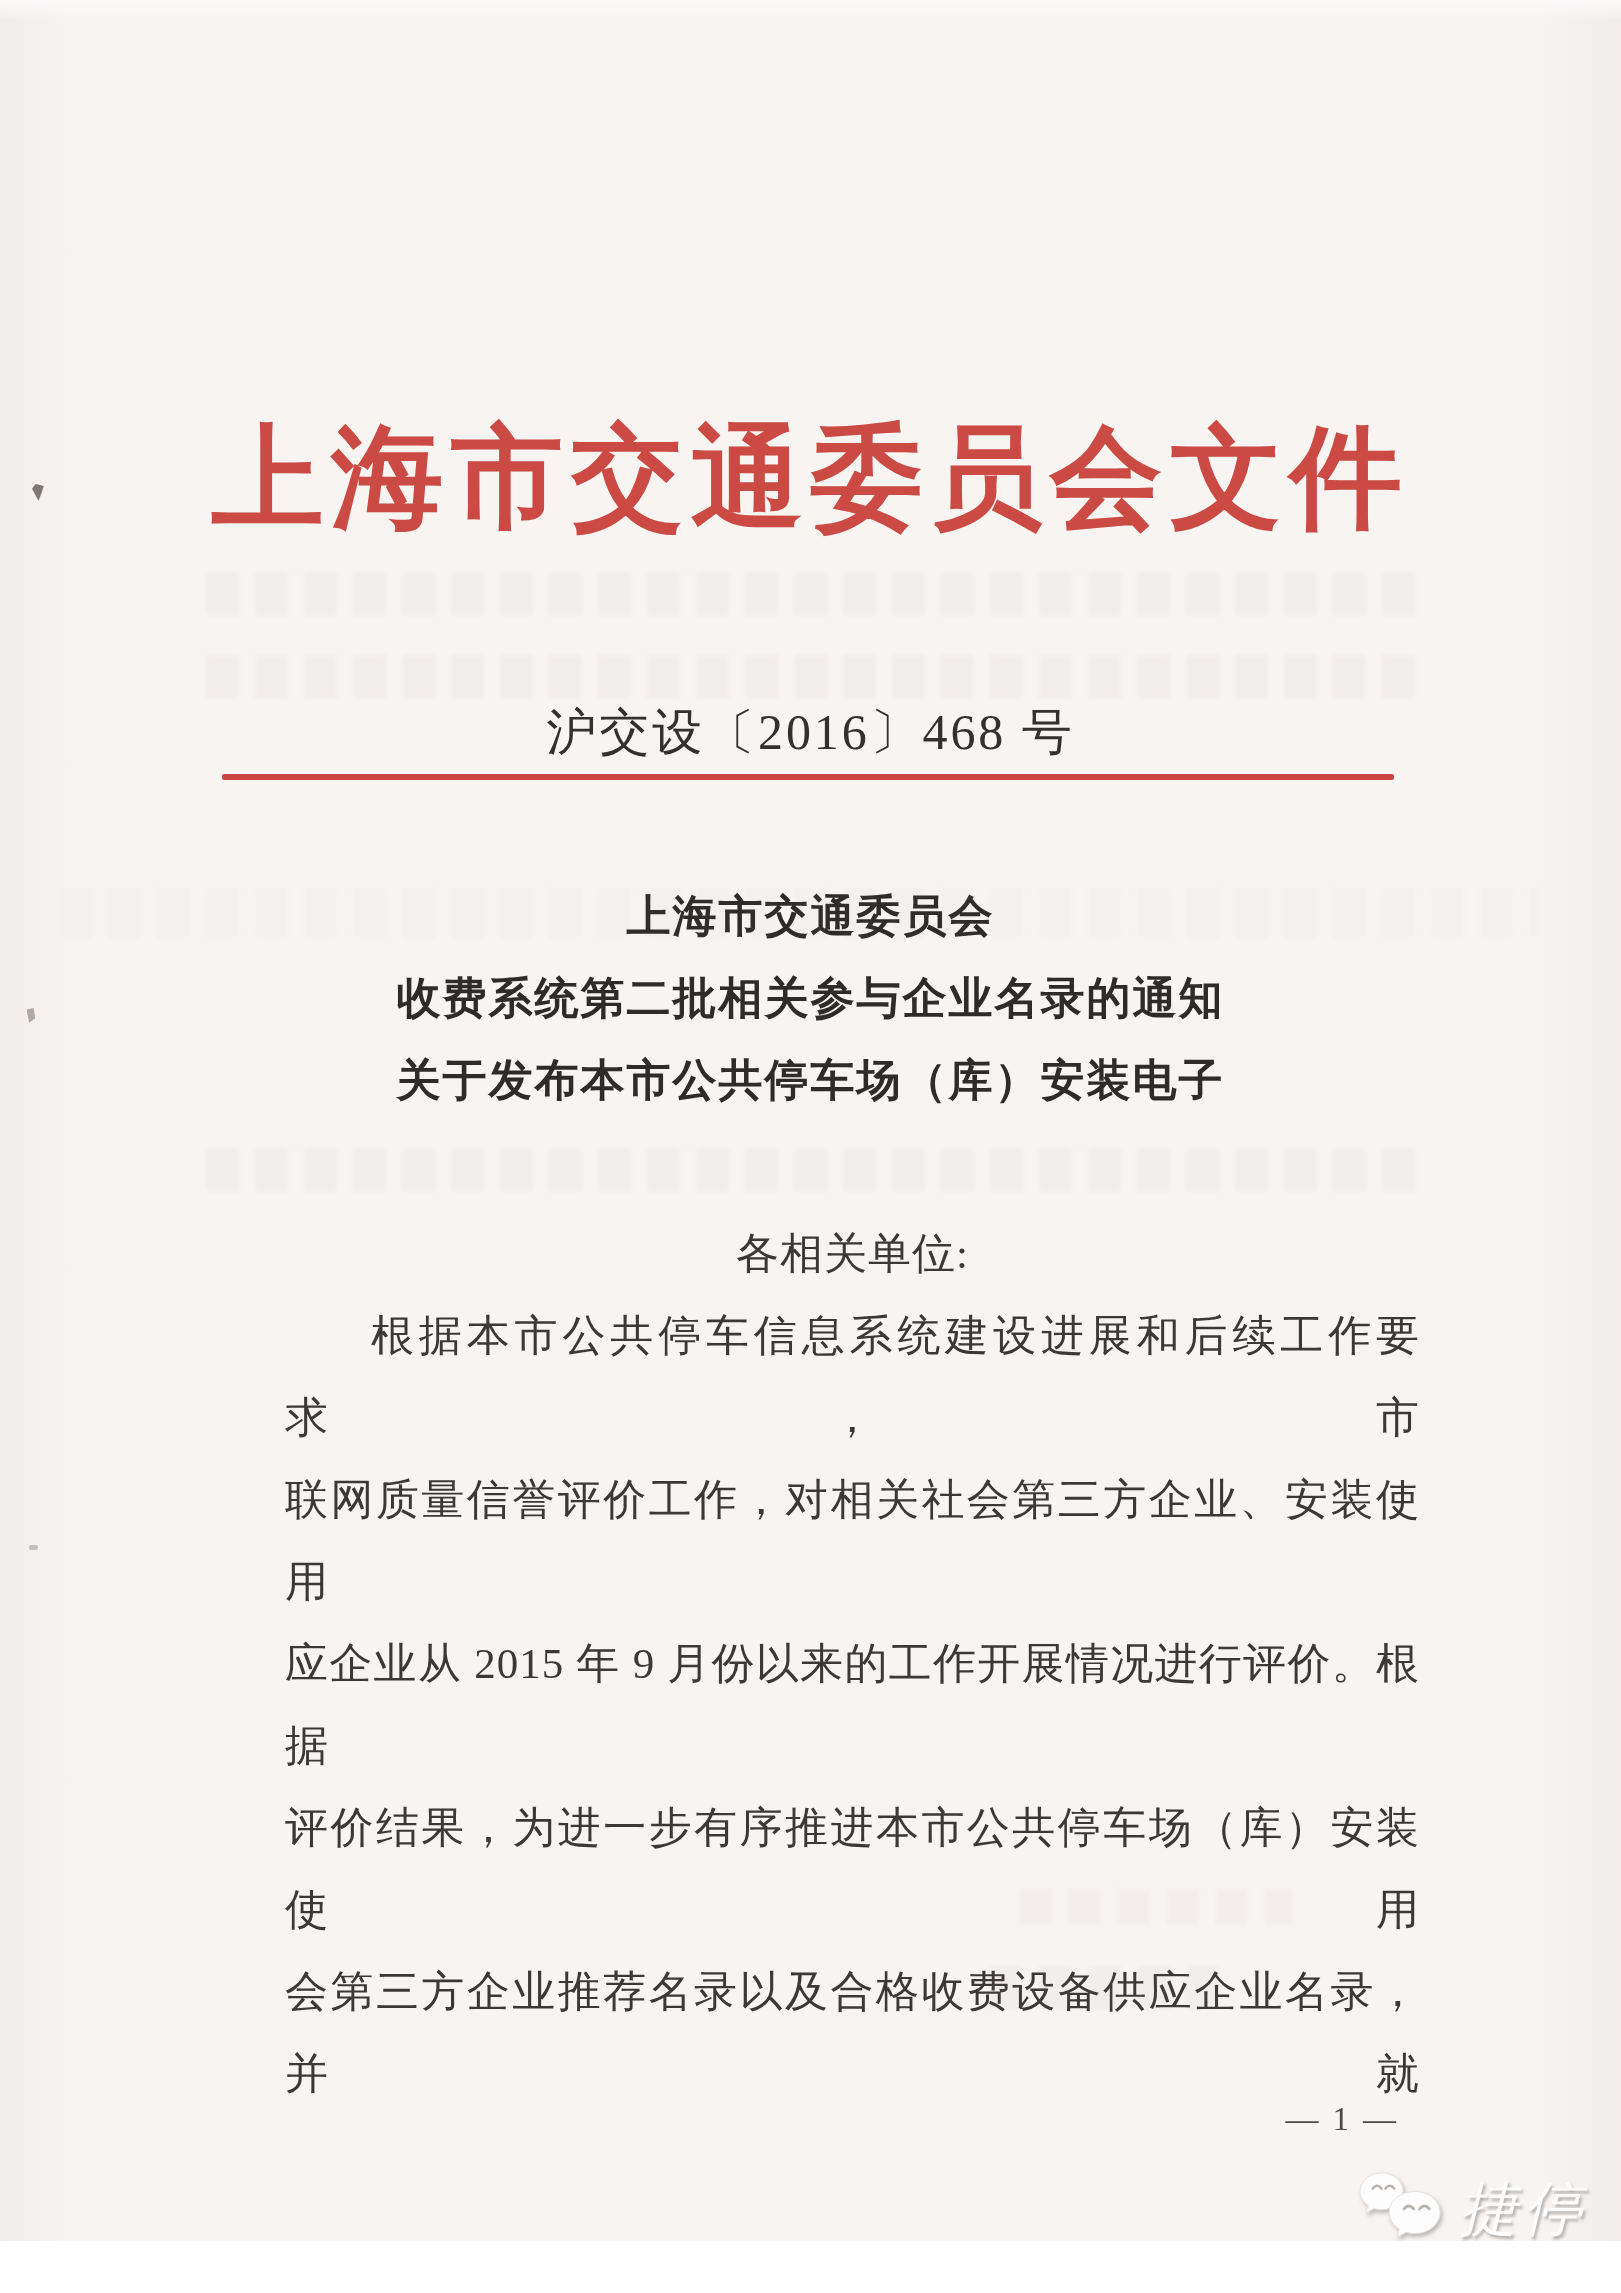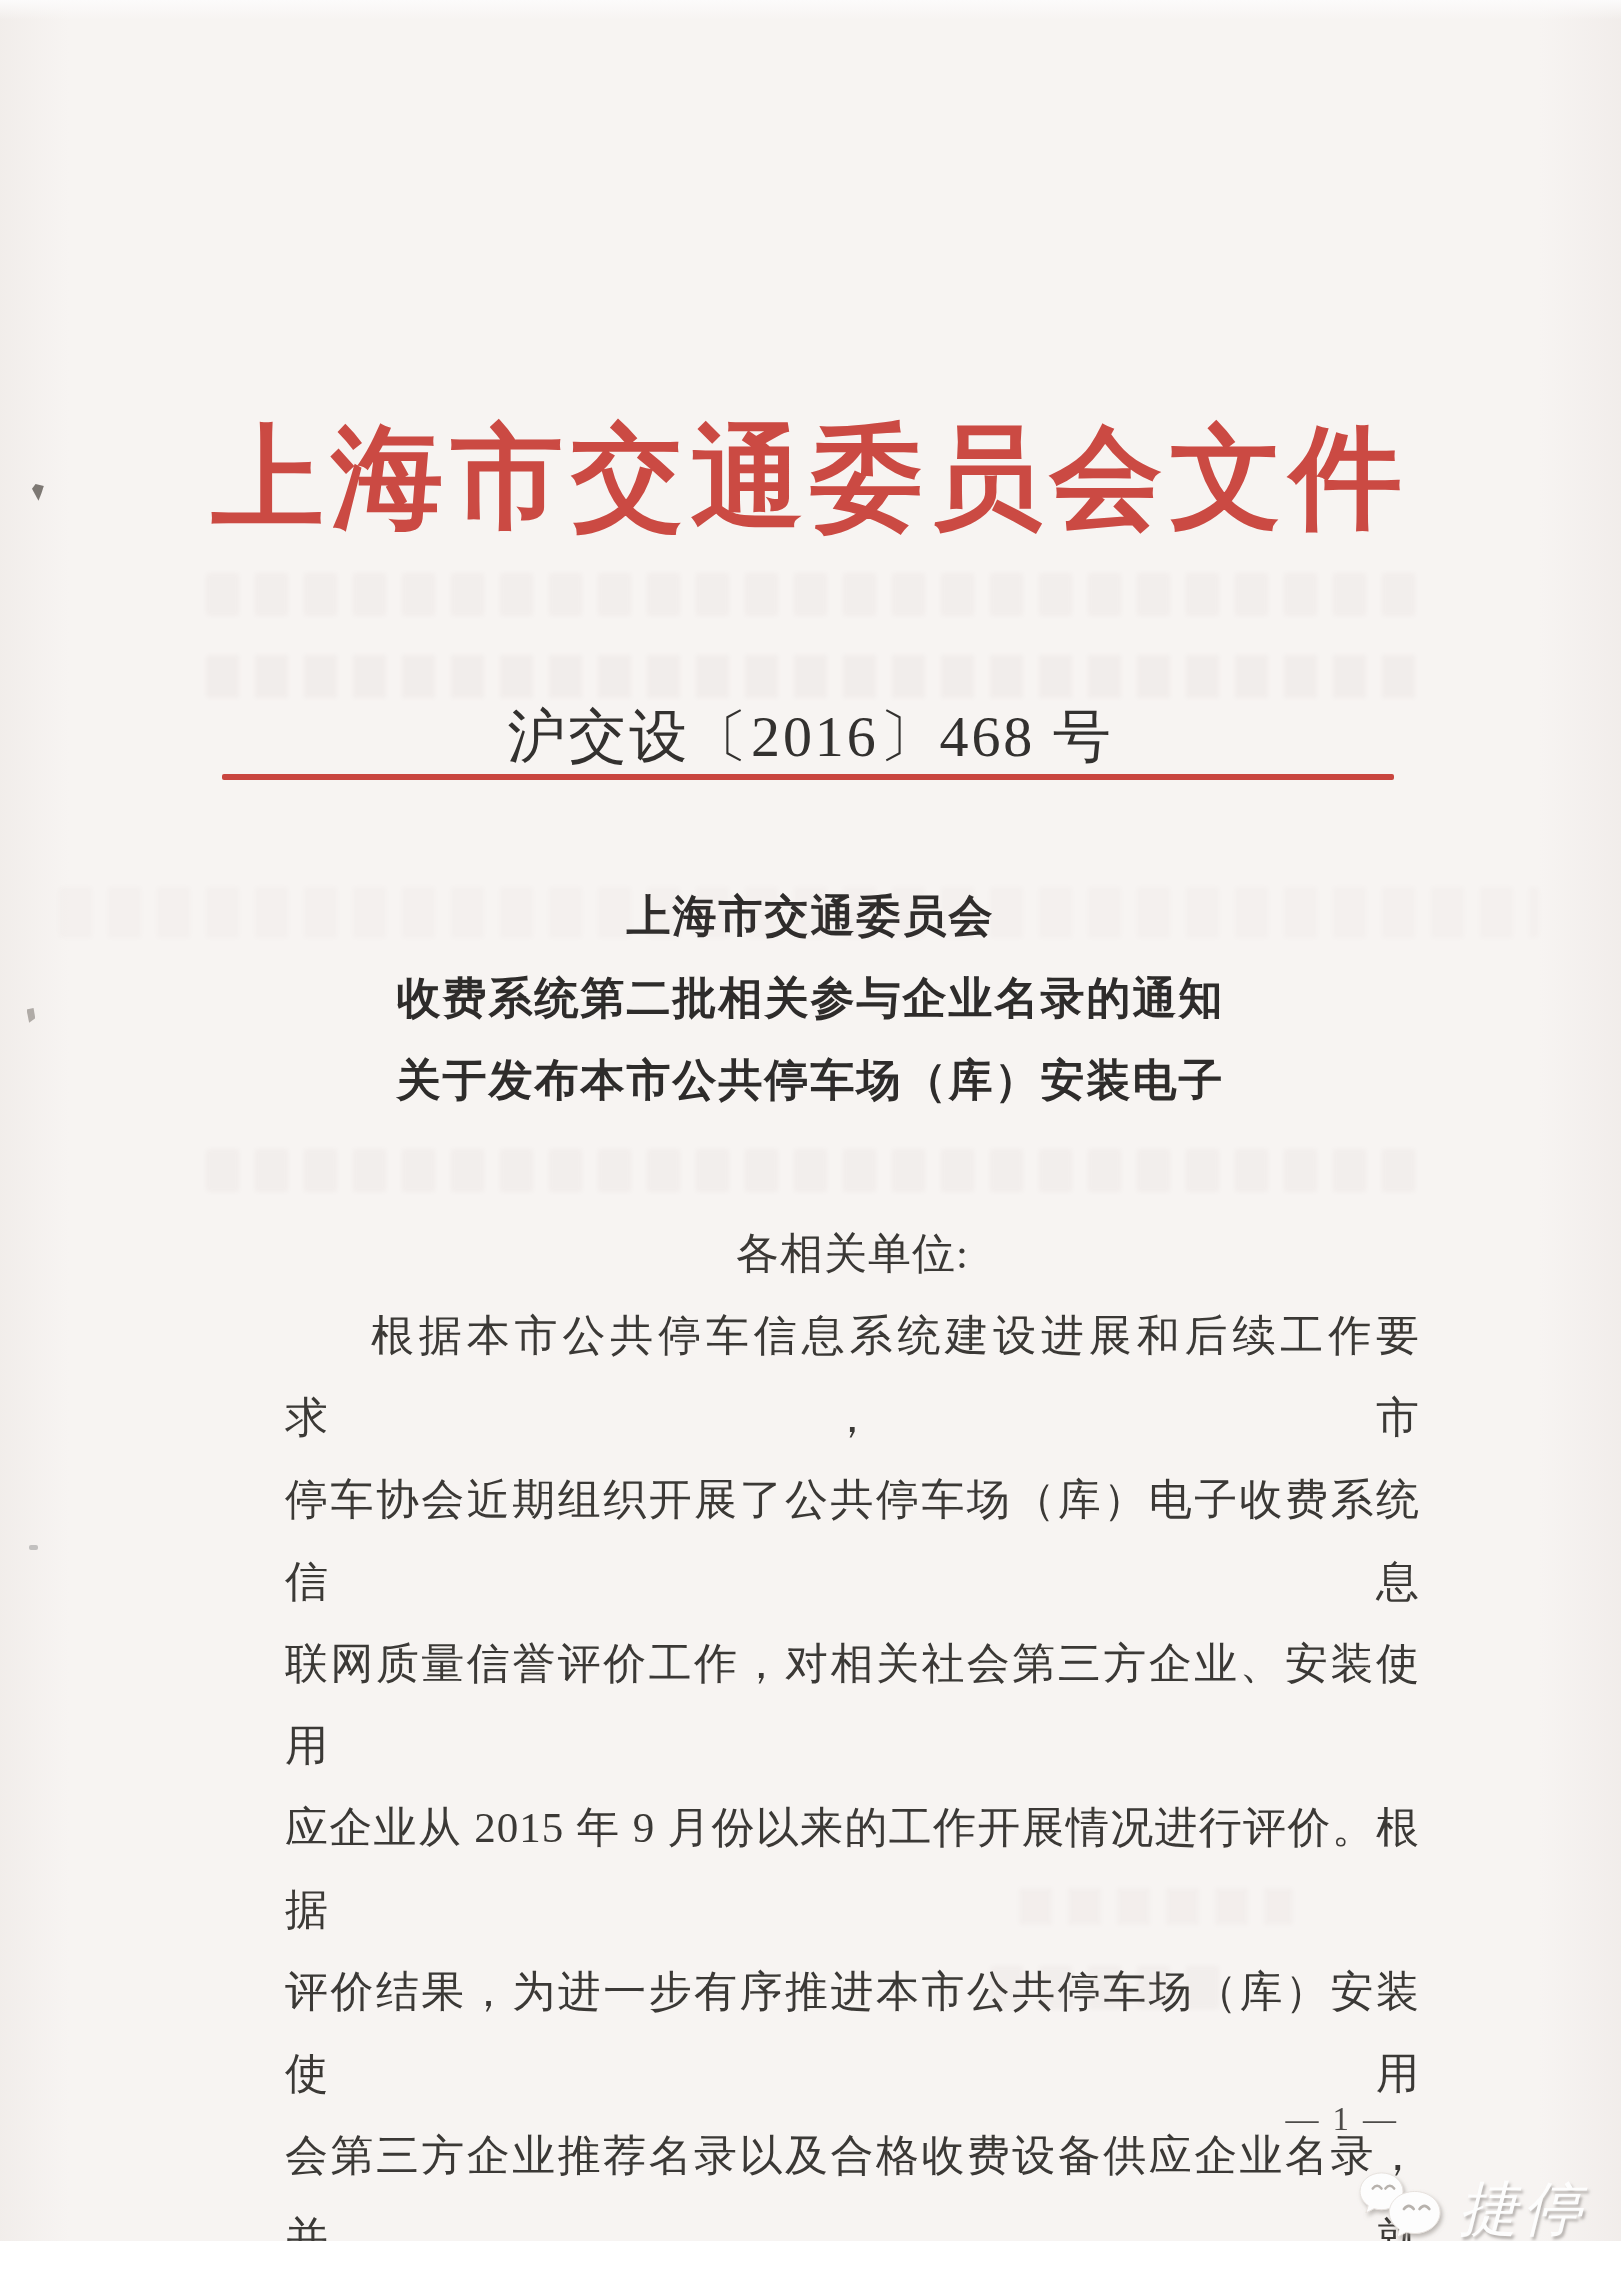--- a/index.html
+++ b/index.html
@@ -26,21 +26,21 @@
     font-weight: bold;
     letter-spacing: 7.8px;
     color: #cb4a43;
     white-space: nowrap;
   }
   .doc-number {
     position: absolute;
     left: 0; right: 0;
     top: 702px;
     text-align: center;
-    font-size: 58px;
+    font-size: 50px;
     line-height: 1.2;
     letter-spacing: 2.9px;
     color: #33312f;
   }
   .red-rule {
     position: absolute;
     left: 222px;
     top: 774px;
     width: 1172px;
     height: 5.9px;
@@ -156,21 +156,20 @@
 
   <div class="title-block">
     <div>上海市交通委员会</div>
     <div>收费系统第二批相关参与企业名录的通知</div>
     <div>关于发布本市公共停车场（库）安装电子</div>
   </div>
 
   <div class="body-block">
     <div class="plain">各相关单位:</div>
     <div class="jline indent">根据本市公共停车信息系统建设进展和后续工作要求，市</div>
-    <div class="jline">停车协会近期组织开展了公共停车场（库）电子收费系统信息</div>
     <div class="jline">联网质量信誉评价工作，对相关社会第三方企业、安装使用</div>
     <div class="jline">应企业从 2015 年 9 月份以来的工作开展情况进行评价。根据</div>
     <div class="jline">评价结果，为进一步有序推进本市公共停车场（库）安装使用</div>
     <div class="jline">会第三方企业推荐名录以及合格收费设备供应企业名录，并就</div>
 
   </div>
 
   <div class="page-number">— 1 —</div>
 
   <div class="watermark">

